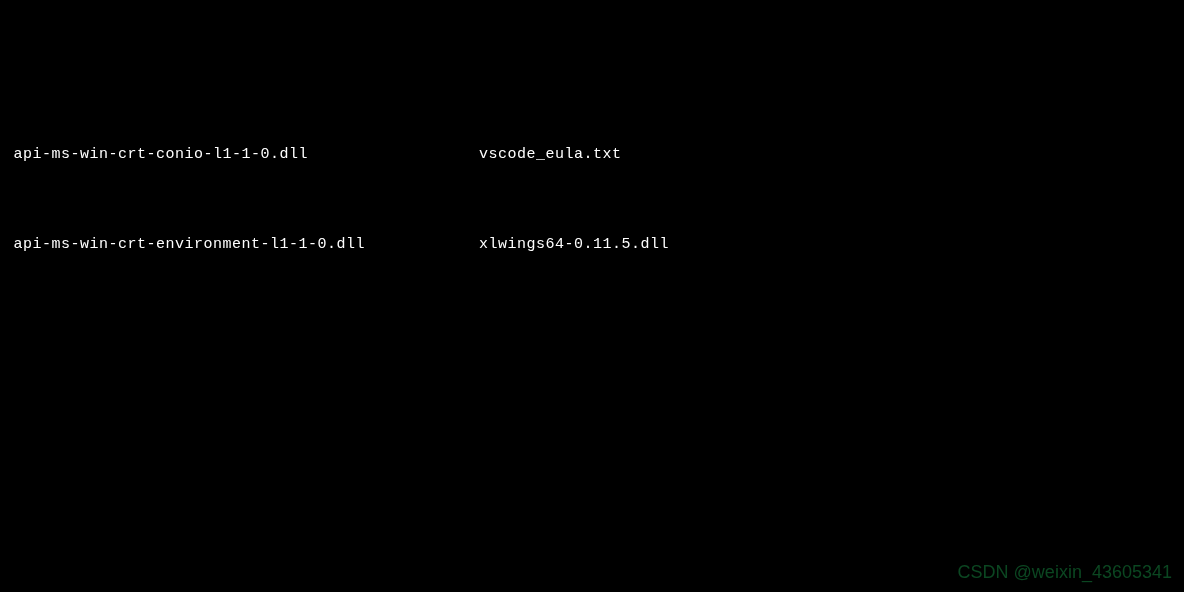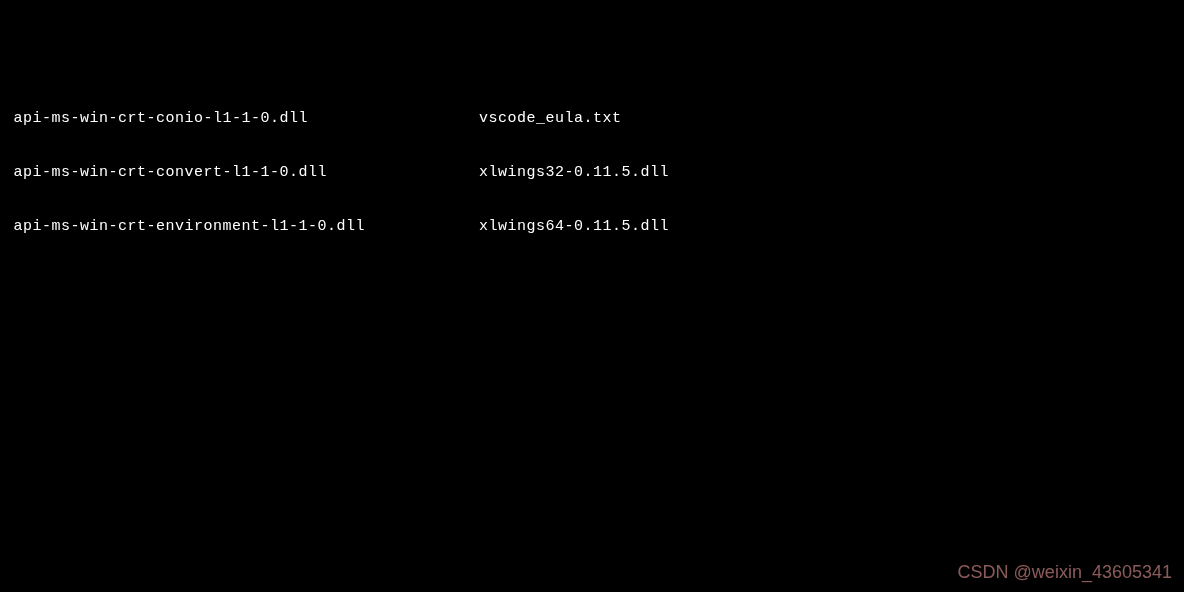--- a/index.html
+++ b/index.html
@@ -18,42 +18,42 @@
       overflow: hidden;
       position: relative;
       white-space: pre;
     }
     .terminal {
       padding: 2px 4px;
     }
     .line {
       white-space: pre;
       letter-spacing: 0.5px;
+      margin-top: 36px;
     }
     .blank {
       height: 18px;
     }
     .watermark {
       position: absolute;
       bottom: 8px;
       right: 12px;
-      color: #fca5a5;
+      color: #15803d;
       opacity: 0.55;
       font-size: 18px;
       font-family: sans-serif;
     }
   </style>
 </head>
 <body>
 
 
 
 <div class="terminal">
   <div class="line"> api-ms-win-crt-conio-l1-1-0.dll                  vscode_eula.txt</div>
-  <div class="line"> api-ms-win-crt-convert-l1-1-0.dll                xlwings32-0.11.5.dll</div>
   <div class="line"> api-ms-win-crt-environment-l1-1-0.dll            xlwings64-0.11.5.dll</div>
   <div class="blank"></div>
   <div class="blank"></div>
   
   
   
   
   
   
   

